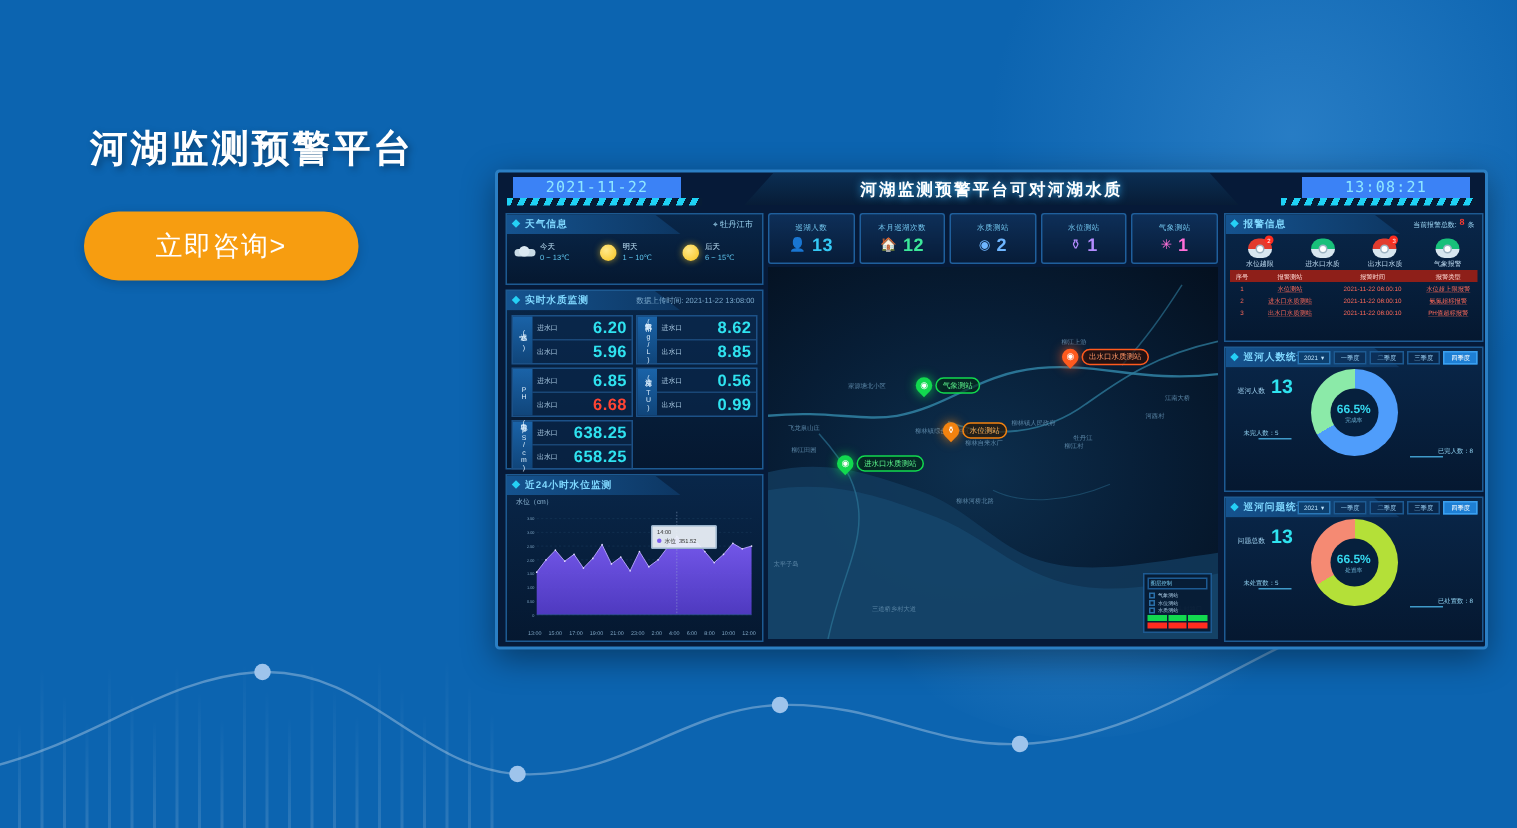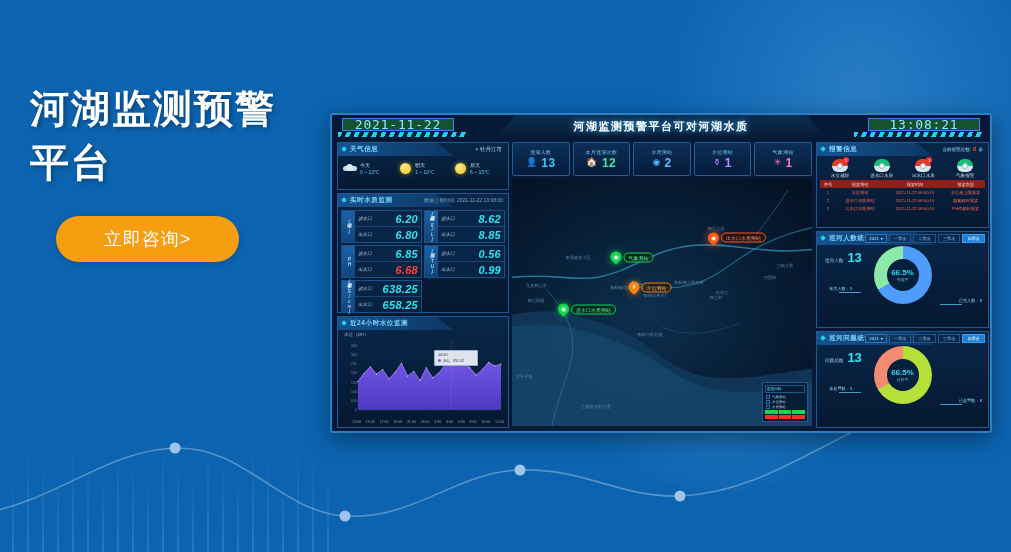--- a/index.html
+++ b/index.html
@@ -28,22 +28,22 @@
     background: linear-gradient(to top, rgba(255,255,255,.13), rgba(255,255,255,0));
   }
   #bg-deco svg.wave { position: absolute; left: 0; bottom: 0; width: 100%; height: 160px; }
 
   
   #hero {
     position: absolute; left: 30px; top: 82px; width: 285px;
     color: #fff; z-index: 4;
   }
   #hero h1 {
-    font-size: 39px; font-weight: bold; letter-spacing: 2px;
-    text-shadow: 2px 2px 5px rgba(0,0,0,.35); margin-bottom: 22px;
+    font-size: 25px; font-weight: bold; letter-spacing: 2px;
+    text-shadow: 2px 2px 5px rgba(0,0,0,.35); margin-bottom: 22px; margin-left: 30px;
   }
   #hero p {
     font-size: 16.5px; line-height: 1.85; text-align: justify;
     padding: 0 3px 0 6px; text-shadow: 1px 1px 3px rgba(0,0,0,.3);
   }
   #hero .cta {
     margin: 26px 0 0 26px; width: 183px; height: 46px;
     border-radius: 23px; background: #f79d10;
     color: #fff; font-size: 18px; letter-spacing: 1px;
     display: flex; align-items: center; justify-content: center;
@@ -62,22 +62,22 @@
     overflow: hidden;
     box-shadow: 0 6px 22px rgba(0,0,0,.4);
     z-index: 3;
   }
   #dash-inner { position: absolute; inset: 0; }
 
   
   .topbar { position: absolute; left: 0; top: 0; width: 100%; height: 25px; }
   .tb-date, .tb-time {
     position: absolute; top: 3px; height: 13px;
-    background: #14532d; border: 1px solid #3b82f6;
-    color: #8fe7ff; font-size: 13px; letter-spacing: .8px;
+    background: #000000; border: 7px solid #3b82f6;
+    color: #8fe7ff; font-size: 10px; letter-spacing: .8px;
     display: flex; align-items: center; justify-content: center;
     font-family: "DejaVu Sans Mono", monospace;
   }
   .tb-date { left: 10px; width: 112px; }
   .tb-time { right: 10px; width: 112px; }
   .tb-title {
     position: absolute; left: 50%; transform: translateX(-50%); top: 0;
     width: 330px; height: 22px;
     background: linear-gradient(to bottom,#0b2e53,#071c36);
     clip-path: polygon(6% 0, 94% 0, 100% 100%, 0% 100%);
@@ -120,21 +120,21 @@
   .wx-cloud { width: 15px; height: 9px; position: relative; }
   .wx-cloud::before { content:""; position:absolute; left:0; bottom:2px; width:14px; height:5px; background:#c9dbe6; border-radius:4px; }
   .wx-cloud::after { content:""; position:absolute; left:3px; top:0; width:7px; height:7px; background:#dce9f2; border-radius:50%; }
   .wx-tx { line-height: 1.25; }
   .wx-day { color: #bfe2f7; font-size: 5px; }
   .wx-tmp { color: #5fc6ef; font-size: 5px; }
 
   
   #p-wq { left: 5px; top: 78px; width: 172px; height: 120px; }
   .wq-time { position: absolute; right: 5px; top: 3px; color: #7ba9cc; font-size: 5px; }
-  .wq-grid { display: grid; grid-template-columns: 1fr 1fr; gap: 2px; padding: 3px; font-style: italic; }
+  .wq-grid { display: grid; grid-template-columns: 1fr 1fr; gap: 2px; padding: 3px; }
   .wq-cell { display: flex; border: 1px solid #1c5187; background: rgba(10,40,76,.6); height: 33px; }
   .wq-name {
     width: 13px; background: linear-gradient(to bottom,#1a63a8,#10457a);
     color: #dff1ff; font-size: 4.6px;
     display: flex; align-items: center; justify-content: center;
     writing-mode: vertical-rl; text-orientation: upright; letter-spacing: 0;
     padding: 1px 0; line-height: 1;
   }
   .wq-vals { flex: 1; display: flex; flex-direction: column; }
   .wq-line { flex: 1; display: flex; align-items: center; padding: 0 3px; gap: 3px; }
@@ -339,21 +339,21 @@
       <div class="wq-grid" id="wq-grid">
           <div class="wq-cell">
             <div class="wq-name">水温(℃)</div>
             <div class="wq-vals">
               <div class="wq-line">
                 <span class="wq-port">进水口</span>
                 <span class="wq-num">6.20</span>
               </div>
               <div class="wq-line">
                 <span class="wq-port">出水口</span>
-                <span class="wq-num">6.80</span>
+                <span class="wq-num">5.96</span>
               </div>
             </div>
           </div>
           <div class="wq-cell">
             <div class="wq-name">溶解氧(mg/L)</div>
             <div class="wq-vals">
               <div class="wq-line">
                 <span class="wq-port">进水口</span>
                 <span class="wq-num">8.62</span>
               </div>

